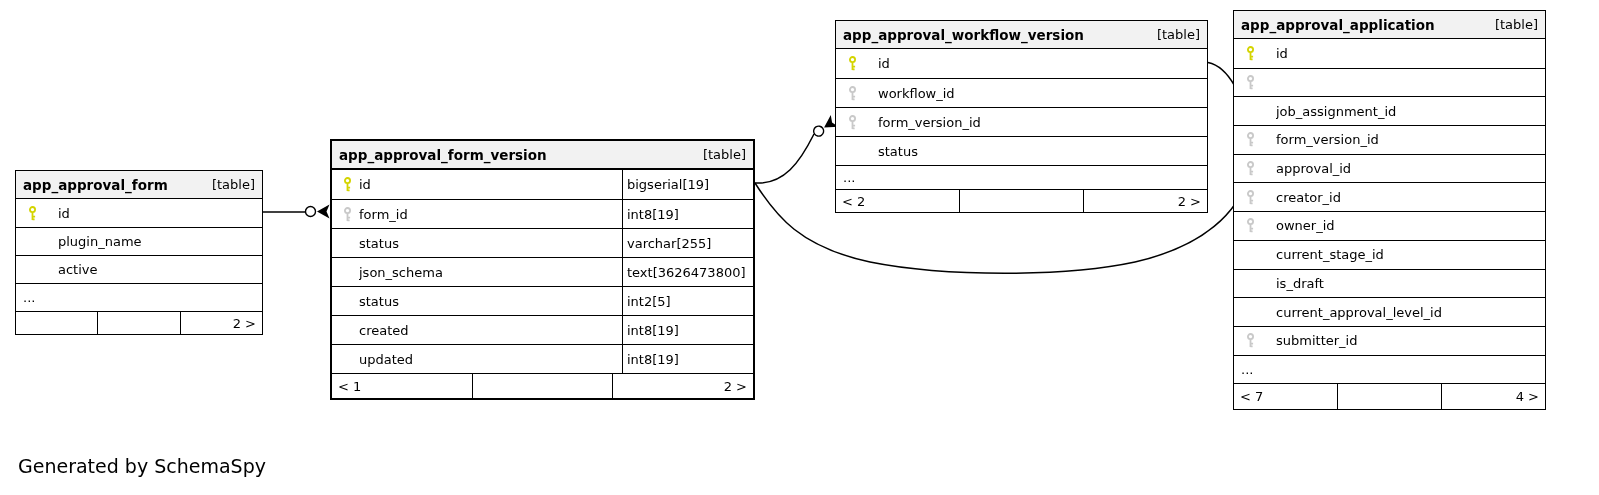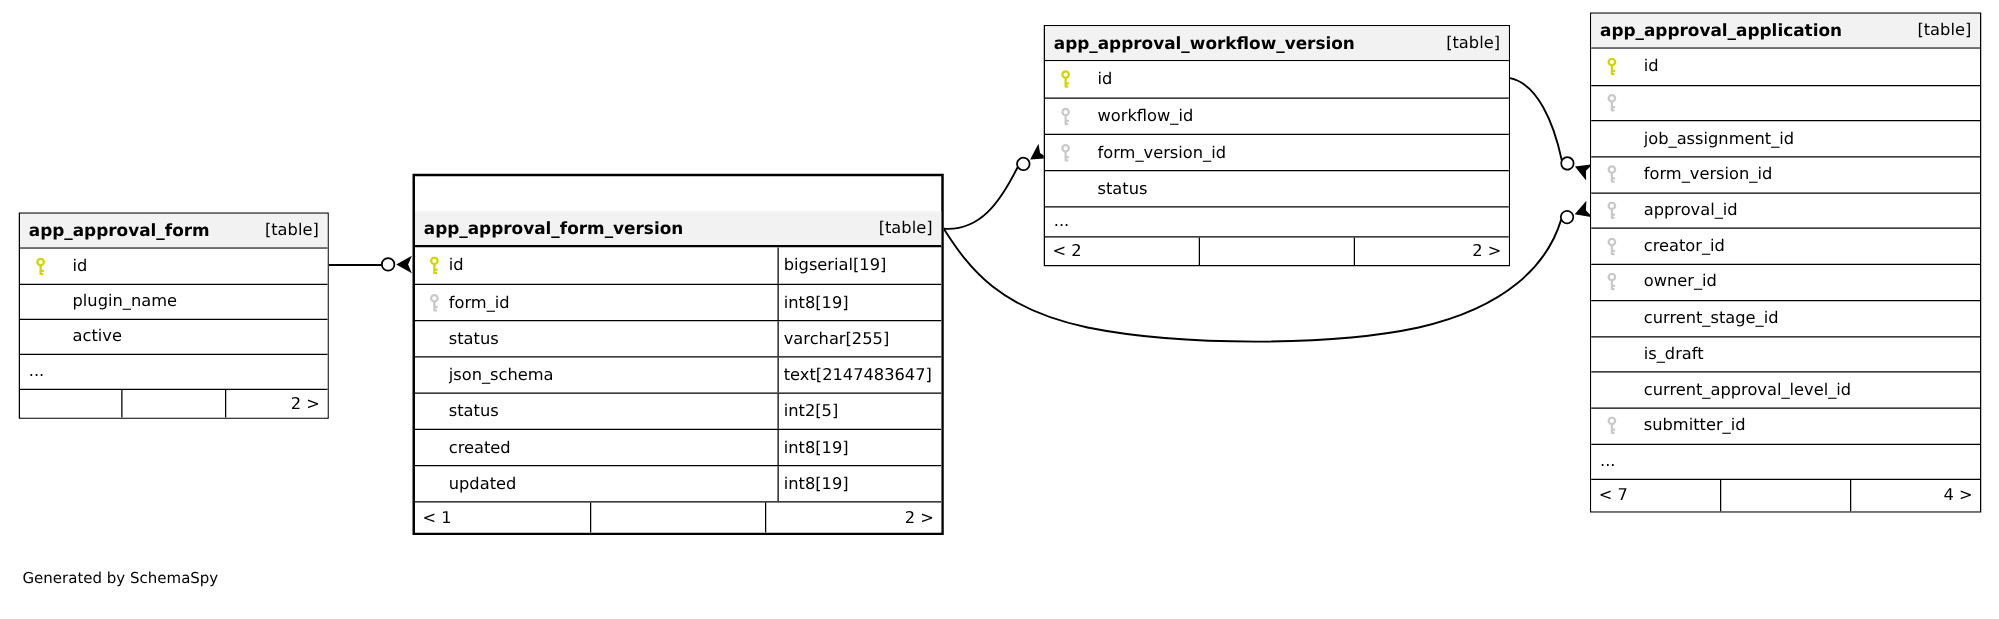--- a/index.html
+++ b/index.html
@@ -14,21 +14,21 @@
     position:absolute; background:#fff; border:1.5px solid #000;
     box-sizing:border-box; z-index:2; font-size:13px;
   }
   .tbl.focal { border-width:2.5px; }
 
   .hdr {
     background:#f2f2f2; display:flex; justify-content:space-between;
     align-items:center; padding:0 7px; border-bottom:1.5px solid #000;
     box-sizing:border-box;
   }
-  .tbl.focal .hdr { border-bottom-width:2px;margin-top:28px; }
+  .tbl.focal .hdr { border-bottom-width:2px; }
   .tname { font-weight:bold; font-size:13.5px; white-space:nowrap; }
   .badge { font-weight:normal; font-size:13px; margin-left:14px; white-space:nowrap; }
 
   .crow {
     display:flex; align-items:center; box-sizing:border-box; background:#fff;
   }
   .crow + .crow { border-top:1px solid #000; }
   .keyslot {
     width:42px; padding-left:11px; box-sizing:border-box;
     display:inline-flex; align-items:center; flex:0 0 auto;
@@ -46,21 +46,21 @@
     border-top:1px solid #000; box-sizing:border-box; background:#fff;
   }
   .ftr { display:flex; border-top:1px solid #000; box-sizing:border-box; background:#fff; }
   .fcell {
     flex:1 1 0; display:flex; align-items:center; padding:0 6px;
     box-sizing:border-box; white-space:nowrap;
   }
   .fcell + .fcell { border-left:1px solid #000; }
   .fcell.right { justify-content:flex-end; }
 
-  .credit { position:absolute; left:18px; top:455px; font-size:12px; z-index:2; }
+  .credit { position:absolute; left:18px; top:455px; font-size:19px; z-index:2; }
 </style>
 </head>
 <body>
 
 <div id="stage">
   <svg class="relations" width="1599" height="495">
     <g stroke="#000" stroke-width="1.5" fill="none">
       <path d="M 263 212 H 305.5"></path>
       <path d="M 755 183 C 784 185, 800 162, 814 134"></path>
       <path d="M 755 183 C 776 216, 800 247, 870 262 C 945 277, 1065 277, 1135 262 C 1205 246, 1238 212, 1249 175.5"></path>
@@ -141,21 +141,21 @@
         <span class="tcell">int8[19]</span>
       </div>
       <div class="crow" style="height:29px">
         <span class="keyslot"></span>
         <span class="cname">status</span>
         <span class="tcell">varchar[255]</span>
       </div>
       <div class="crow" style="height:29px">
         <span class="keyslot"></span>
         <span class="cname">json_schema</span>
-        <span class="tcell">text[2147483647]</span>
+        <span class="tcell">text[3626473800]</span>
       </div>
       <div class="crow" style="height:29px">
         <span class="keyslot"></span>
         <span class="cname">status</span>
         <span class="tcell">int2[5]</span>
       </div>
       <div class="crow" style="height:29px">
         <span class="keyslot"></span>
         <span class="cname">created</span>
         <span class="tcell">int8[19]</span>
@@ -207,21 +207,21 @@
         <span class="keyslot"></span>
         <span class="cname">status</span>
       </div>
       <div class="ell" style="height:24px">...</div>
       <div class="ftr" style="height:23px">
         <span class="fcell">&lt; 2</span>
         <span class="fcell"></span>
         <span class="fcell right">2 &gt;</span>
       </div>
     </div>
-  <div class="tbl" id="tbl-app_approval_application" style="left: 1272px; top: 10px; width: 313px;">
+  <div class="tbl" id="tbl-app_approval_application" style="left: 1233px; top: 10px; width: 313px;">
       <div class="hdr" style="height:28px">
         <span class="tname">app_approval_application</span>
         <span class="badge">[table]</span>
       </div>
       <div class="crow" style="height:28.7px">
         <span class="keyslot">
           <svg width="11" height="15" viewBox="0 0 11 15">
             <circle cx="5.5" cy="3.6" r="2.6" fill="none" stroke="#d4d400" stroke-width="1.8"></circle>
             <path d="M5.5 6.2 V14 M5.5 10.6 H8.1 M5.5 13.3 H7.6" stroke="#d4d400" stroke-width="1.8" fill="none"></path>
           </svg>

